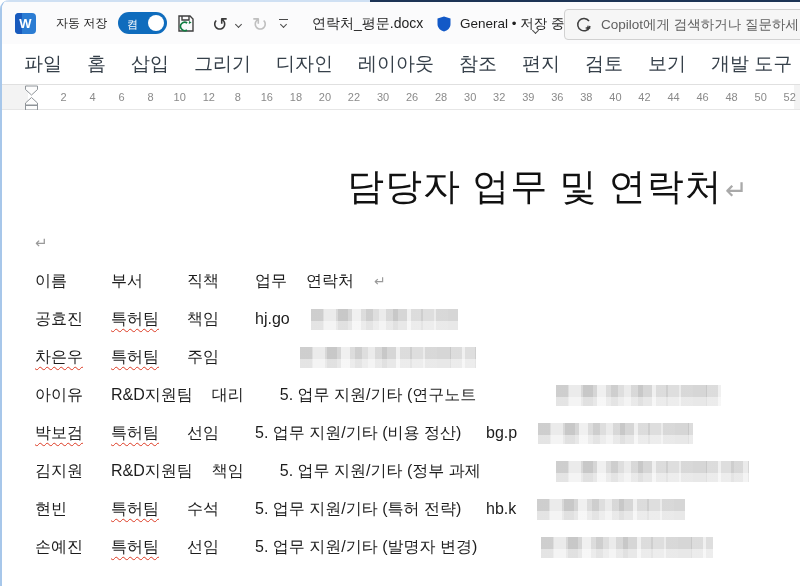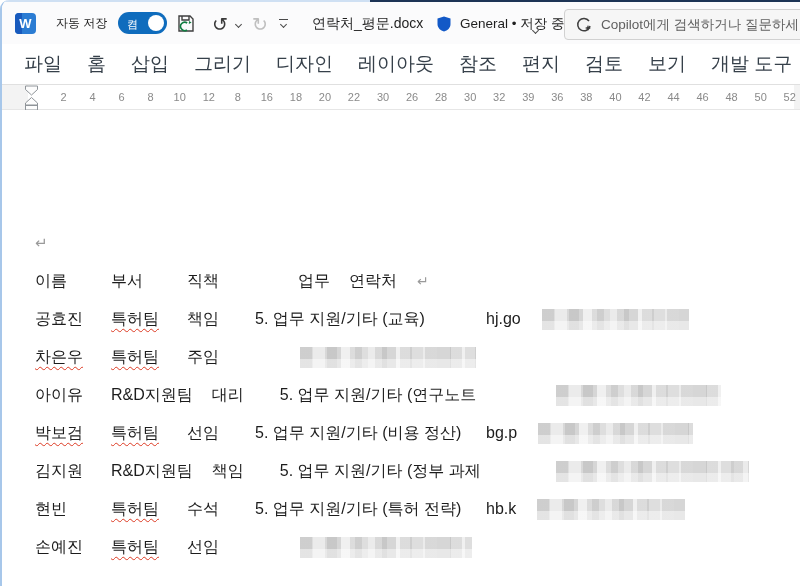--- a/index.html
+++ b/index.html
@@ -192,37 +192,39 @@
     <div class="indent-markers">
       <svg width="16" height="26" viewBox="0 0 16 26">
         <polygon points="1.5,1 13.5,1 13.5,4.5 7.5,10 1.5,4.5" fill="#fdfdfd" stroke="#8f9499" stroke-width="1"></polygon>
         <polygon points="1.5,18 7.5,12.5 13.5,18 13.5,20 1.5,20" fill="#fdfdfd" stroke="#8f9499" stroke-width="1"></polygon>
         <rect x="1.5" y="20.5" width="12" height="4.5" fill="#fdfdfd" stroke="#8f9499" stroke-width="1"></rect>
       </svg>
     </div>
   </div>
 
   <div class="page">
+    <div class="doc-heading">
+      <span>담당자 업무 및 연락처</span><span class="pmark">↵</span>
+    </div>
     <div class="lone-pmark">↵</div>
 
     <div class="doc-table" id="doc-table">
       <div class="doc-row hdr">
         <span class="cell c-name">이름</span>
         <span class="cell c-dept">부서</span>
         <span class="cell c-title">직책</span>
-        <span class="cell" style="min-width:0;margin-left:43px;">업무</span>
+        <span class="cell" style="min-width:0;">업무</span>
         <span class="cell" style="">연락처</span>
         <span class="pmark">↵</span>
       </div>
       <div id="doc-rows">
   <div class="doc-row">
     <span class="cell c-name">공효진</span>
     <span class="cell c-dept misspell">특허팀</span>
     <span class="cell c-title">책임</span>
-    <span class="cell c-duty">5. 업무 지원/기타 (교육)</span>
     <span class="cell c-contact">hj.go</span>
     <span class="redaction" style="width: 147px;"></span>
   </div>
 
   <div class="doc-row">
     <span class="cell c-name misspell">차은우</span>
     <span class="cell c-dept misspell">특허팀</span>
     <span class="cell c-title">주임</span>
     <span class="cell c-contact"></span>
     <span class="redaction no-prefix" style="width: 176px;"></span>
@@ -261,20 +263,21 @@
     <span class="cell c-title">수석</span>
     <span class="cell c-duty">5. 업무 지원/기타 (특허 전략)</span>
     <span class="cell c-contact">hb.k</span>
     <span class="redaction" style="width: 148px;"></span>
   </div>
 
   <div class="doc-row">
     <span class="cell c-name">손예진</span>
     <span class="cell c-dept misspell">특허팀</span>
     <span class="cell c-title">선임</span>
+    <span class="cell c-duty">5. 업무 지원/기타 (발명자 변경)</span>
     <span class="cell c-contact"></span>
     <span class="redaction no-prefix" style="width: 172px;"></span>
   </div>
 </div>
     </div>
   </div>
 
 </div>
 
 </body></html>

